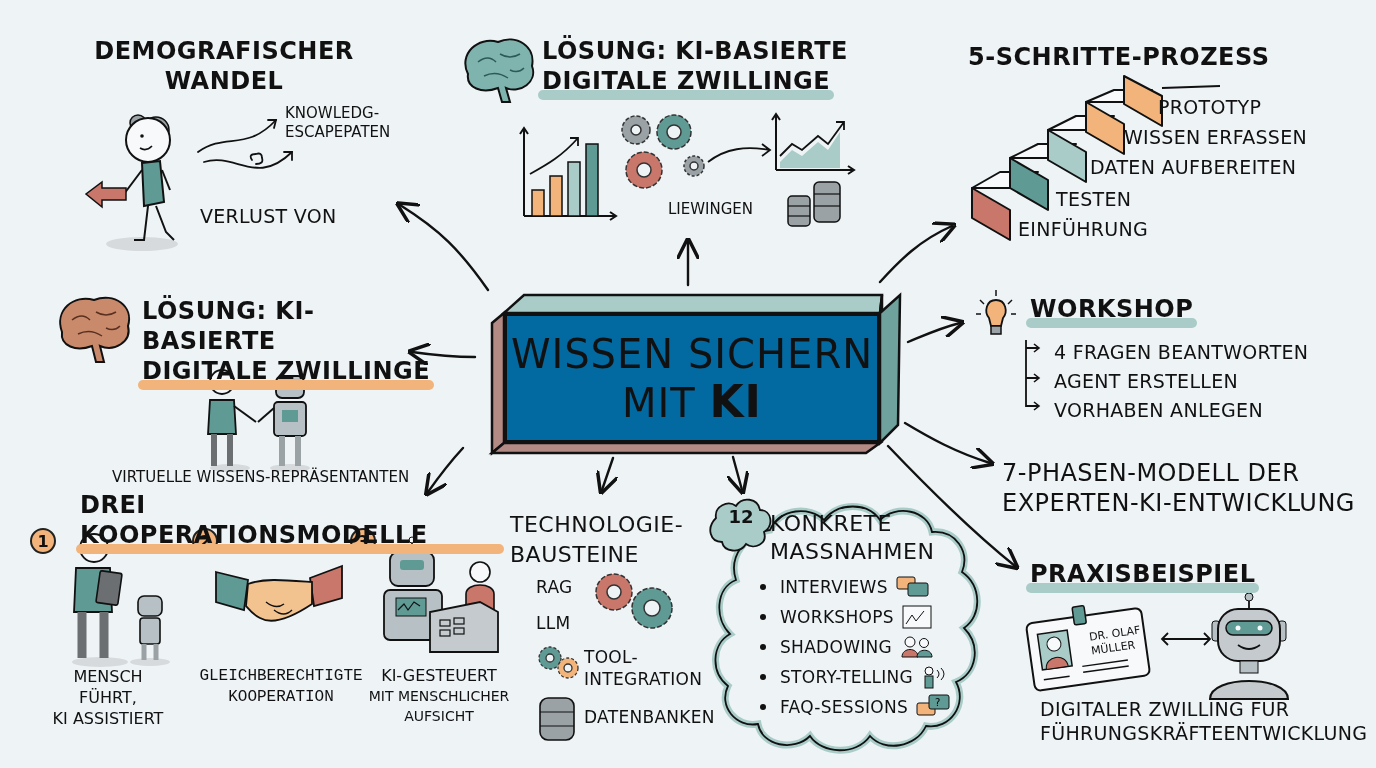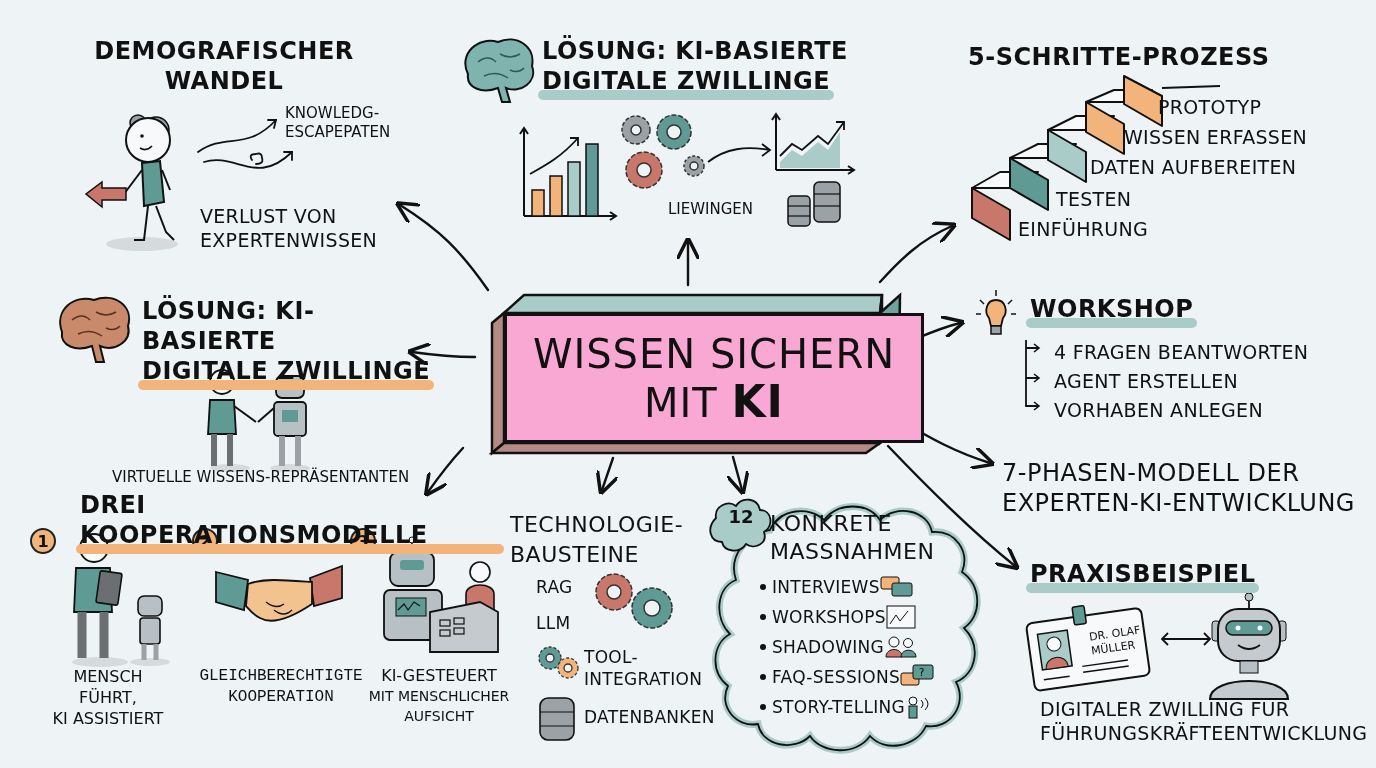--- a/index.html
+++ b/index.html
@@ -21,30 +21,30 @@
   .hl-teal::after, .hl-orange::after {
     content: ""; position: absolute; left: -4px; right: -4px; bottom: -4px; height: 10px;
     border-radius: 6px; z-index: -1;
   }
   .hl-teal::after { background: #a9ccc8; }
   .hl-orange::after { background: #f2b47a; }
   svg { overflow: visible; }
 
   
   .center-box {
-    position: absolute; left: 504px; top: 313px; width: 420px; height: 130px;
-    background: #f9a8d4; border: 3px solid #111;
+    position: absolute; left: 504px; top: 313px; width: 376px; height: 130px;
+    background: #0369a1; border: 3px solid #111;
     display: flex; flex-direction: column; justify-content: center; align-items: center;
   }
   .center-box .l1 { font-size: 40px; font-weight: 400; letter-spacing: 1px; line-height: 48px; }
   .center-box .l2 { font-size: 40px; font-weight: 400; letter-spacing: 1px; line-height: 48px; }
   .center-box .ki { font-weight: 700; font-size: 44px; }
 
   .workshop-list div { display: flex; align-items: center; gap: 6px; }
-  .massnahmen li { list-style: none; display: flex; align-items: center; gap: 0; height: 30px; text-align: right; }
+  .massnahmen li { list-style: none; display: flex; align-items: center; gap: 8px; height: 30px; text-align: right; }
   .massnahmen .dot { width: 6px; height: 6px; background: #111; border-radius: 50%; margin-right: 6px; }
 
   .badge-num {
     position: absolute; width: 26px; height: 26px; border-radius: 50%;
     border: 2px solid #222; background: #f2b47a;
     font-weight: 700; font-size: 16px; display: flex; align-items: center; justify-content: center;
   }
 </style>
 </head>
 <body>
@@ -128,21 +128,20 @@
       <path d="M88,40 L96,40 L96,48"></path>
       <path d="M56,48 q-4,-6 4,-6 q6,-2 6,4 q2,6 -6,6"></path>
     </g>
   </svg>
   <div class="abs small" style="left:285px;top:104px;">
     <div>KNOWLEDG-</div>
     <div>ESCAPEPATEN</div>
   </div>
   <div class="abs txt" style="left:200px;top:204px;font-size:19px;line-height:24px;">
     <div>VERLUST VON</div>
-    <div>EXPERTENWISSEN</div>
   </div>
 </div>
 
 <div class="abs" style="left:450px;top:0;width:440px;height:240px;">
   <svg class="abs" style="left:8px;top:34px;" width="80" height="70">
     <path d="M10,40 C0,20 20,2 40,8 C58,0 78,12 74,32 C80,48 62,60 48,54 L52,68 L44,68 L40,54 C24,60 8,54 10,40 Z" fill="#7fb3ad" stroke="#111" stroke-width="2"></path>
     <path d="M20,28 q10,-8 18,0 M42,20 q10,6 20,0 M26,42 q12,-6 24,2 M52,36 q8,4 14,-2" fill="none" stroke="#2d5a55" stroke-width="1.5"></path>
   </svg>
   <div class="abs title" style="left:92px;top:36px;">
     <div>LÖSUNG: KI-BASIERTE</div>
@@ -414,34 +413,34 @@
       <span>SHADOWING</span>
       <svg width="34" height="24">
           <circle cx="10" cy="7" r="5" fill="#f7f9fa" stroke="#111"></circle>
           <path d="M2,22 C2,12 18,12 18,22 Z" fill="#c9776b" stroke="#111"></path>
           <circle cx="24" cy="8" r="4.5" fill="#f7f9fa" stroke="#111"></circle>
           <path d="M17,22 C17,13 32,13 32,22 Z" fill="#5f9a94" stroke="#111"></path>
         </svg>
     </li>
     <li>
       <span class="dot"></span>
+      <span>STORY-TELLING</span>
+      <svg width="28" height="26">
+          <circle cx="8" cy="7" r="4" fill="#f7f9fa" stroke="#111"></circle>
+          <rect x="4" y="12" width="8" height="12" fill="#5f9a94" stroke="#111"></rect>
+          <path d="M16,6 q4,4 0,8 M20,4 q6,6 0,12" fill="none" stroke="#111"></path>
+        </svg>
+    </li>
+    <li>
+      <span class="dot"></span>
       <span>FAQ-SESSIONS</span>
       <svg width="36" height="26">
           <rect x="1" y="9" width="18" height="12" rx="2" fill="#f2b47a" stroke="#111"></rect>
           <rect x="13" y="1" width="20" height="14" rx="2" fill="#5f9a94" stroke="#111"></rect>
           <text x="19" y="12" font-size="10" font-family="DejaVu Sans, sans-serif">?</text>
-        </svg>
-    </li>
-    <li>
-      <span class="dot"></span>
-      <span>STORY-TELLING</span>
-      <svg width="28" height="26">
-          <circle cx="8" cy="7" r="4" fill="#f7f9fa" stroke="#111"></circle>
-          <rect x="4" y="12" width="8" height="12" fill="#5f9a94" stroke="#111"></rect>
-          <path d="M16,6 q4,4 0,8 M20,4 q6,6 0,12" fill="none" stroke="#111"></path>
         </svg>
     </li>
   </ul>
 </div>
 
 <div class="abs" style="left:1010px;top:555px;width:366px;height:213px;">
   <div class="abs title" style="left:20px;top:4px;text-align:right;">
     <span class="hl-teal">PRAXISBEISPIEL</span>
   </div>
   <svg class="abs" style="left:16px;top:44px;" width="130" height="94">

